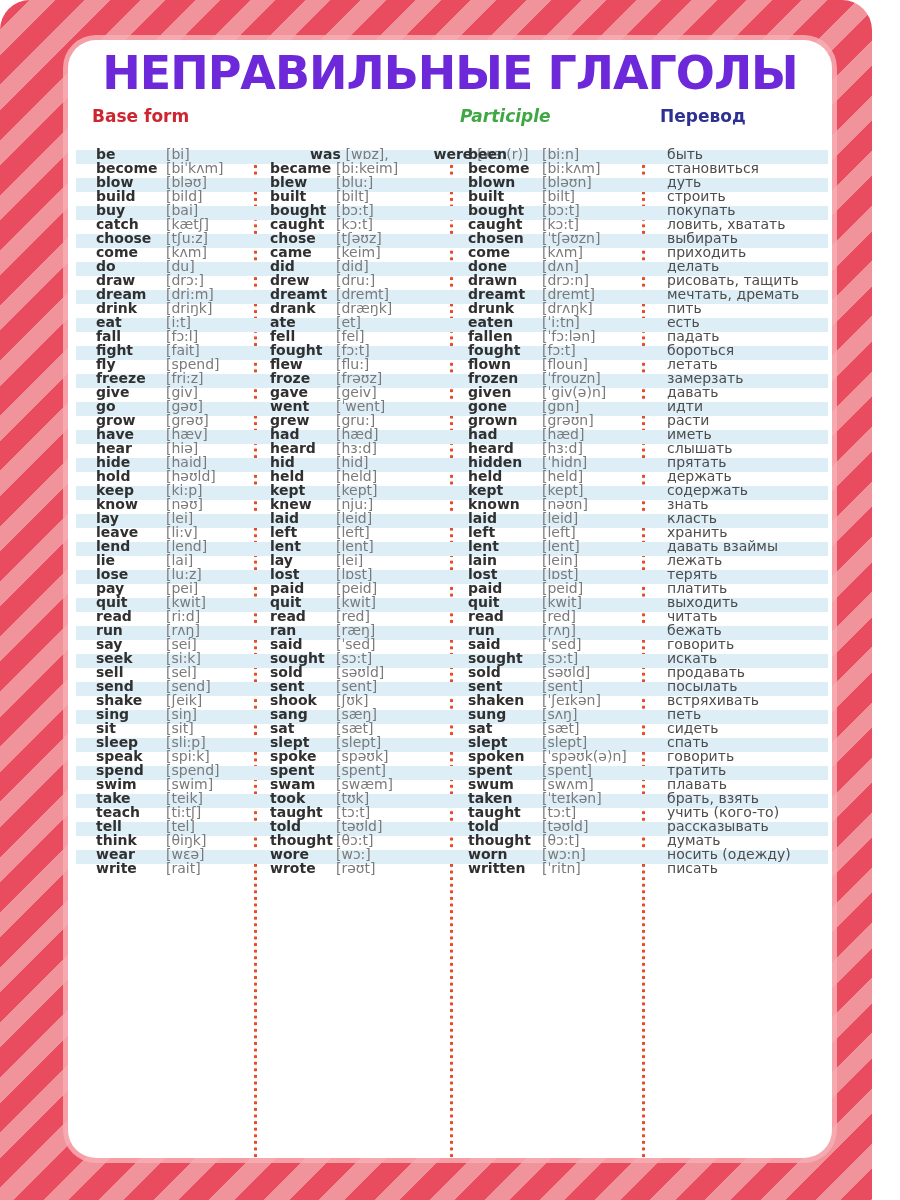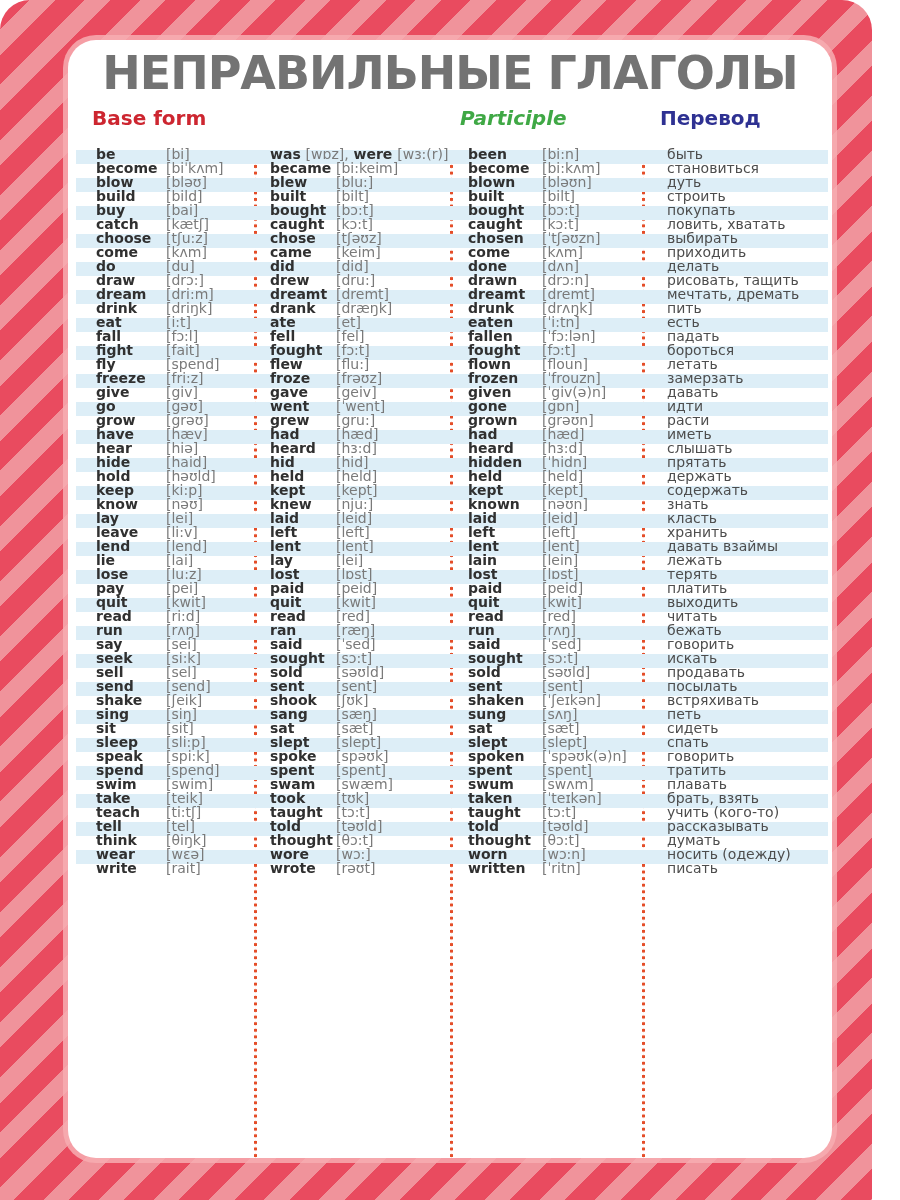--- a/index.html
+++ b/index.html
@@ -16,58 +16,58 @@
   .card{
     position:absolute;left:68px;top:40px;width:764px;height:1118px;
     background:#ffffff;border-radius:28px;
     box-shadow:0 0 0 5px rgba(247,173,178,0.85);
   }
   .title{
     position:absolute;left:0;right:0;top:6px;text-align:center;
     font-size:46px;font-weight:bold;letter-spacing:-1px;white-space:nowrap;
   }
   .hdr{
-    position:absolute;top:66px;font-size:20px;font-weight:bold;white-space:nowrap;
+    position:absolute;top:66px;font-size:17px;font-weight:bold;white-space:nowrap;
   }
   .hdr.h0{left:24px;}
   .hdr.h1{left:196px;}
   .hdr.h2{left:392px;}
   .hdr.h3{left:592px;}
   .vtable{
     position:absolute;left:8px;top:110px;width:752px;
   }
   .row{display:flex;height:14px;align-items:flex-end;}
   .row:nth-child(odd){background:#ddeef7;}
   .cell{box-sizing:border-box;white-space:nowrap;font-size:14px;line-height:19px;overflow:visible;}
   .c1{width:180px;padding-left:20px;}
   .c2{width:196px;padding-left:14px;}
   .c3{width:188px;padding-left:16px;}
   .c4{flex:1;padding-left:27px;color:#4d4d4d;}
   .w{font-weight:bold;color:#303030;display:inline-block;}
   .c1 .w{min-width:70px;}
   .c2 .w{min-width:66px;}
   .c3 .w{min-width:74px;}
-  .cell.multi .w{min-width:0;display:inline;}
+  .cell.multi .w{min-width:0;display:inline;margin-left:40px;}
   .t{color:#7a7a7a;}
   .sep{
     position:absolute;top:110px;height:1008px;width:5px;
     background-image:radial-gradient(circle at 2.5px 3.3px,#e44d28 1.55px,rgba(228,77,40,0) 1.95px);
     background-size:5px 6.6px;background-repeat:repeat-y;background-repeat:repeat;
   }
   .sep.s0{left:185px;}
   .sep.s1{left:381px;}
   .sep.s2{left:573px;}
 </style>
 </head>
 <body>
 
 <div class="poster"></div>
 
 <div class="card">
-  <div class="title" style="color: #737373;">НЕПРАВИЛЬНЫЕ ГЛАГОЛЫ</div>
+  <div class="title" style="color: #6d28d9;">НЕПРАВИЛЬНЫЕ ГЛАГОЛЫ</div>
 
   <div class="hdr h0" style="color: rgb(205, 38, 48);">Base form</div>
   <div class="hdr h2" style="color: rgb(63, 168, 69); font-style: italic;">Participle</div>
   <div class="hdr h3" style="color: rgb(46, 49, 146);">Перевод</div>
 
   <div class="sep s0"></div>
   <div class="sep s1"></div>
   <div class="sep s2"></div>
 
   <div class="vtable">

